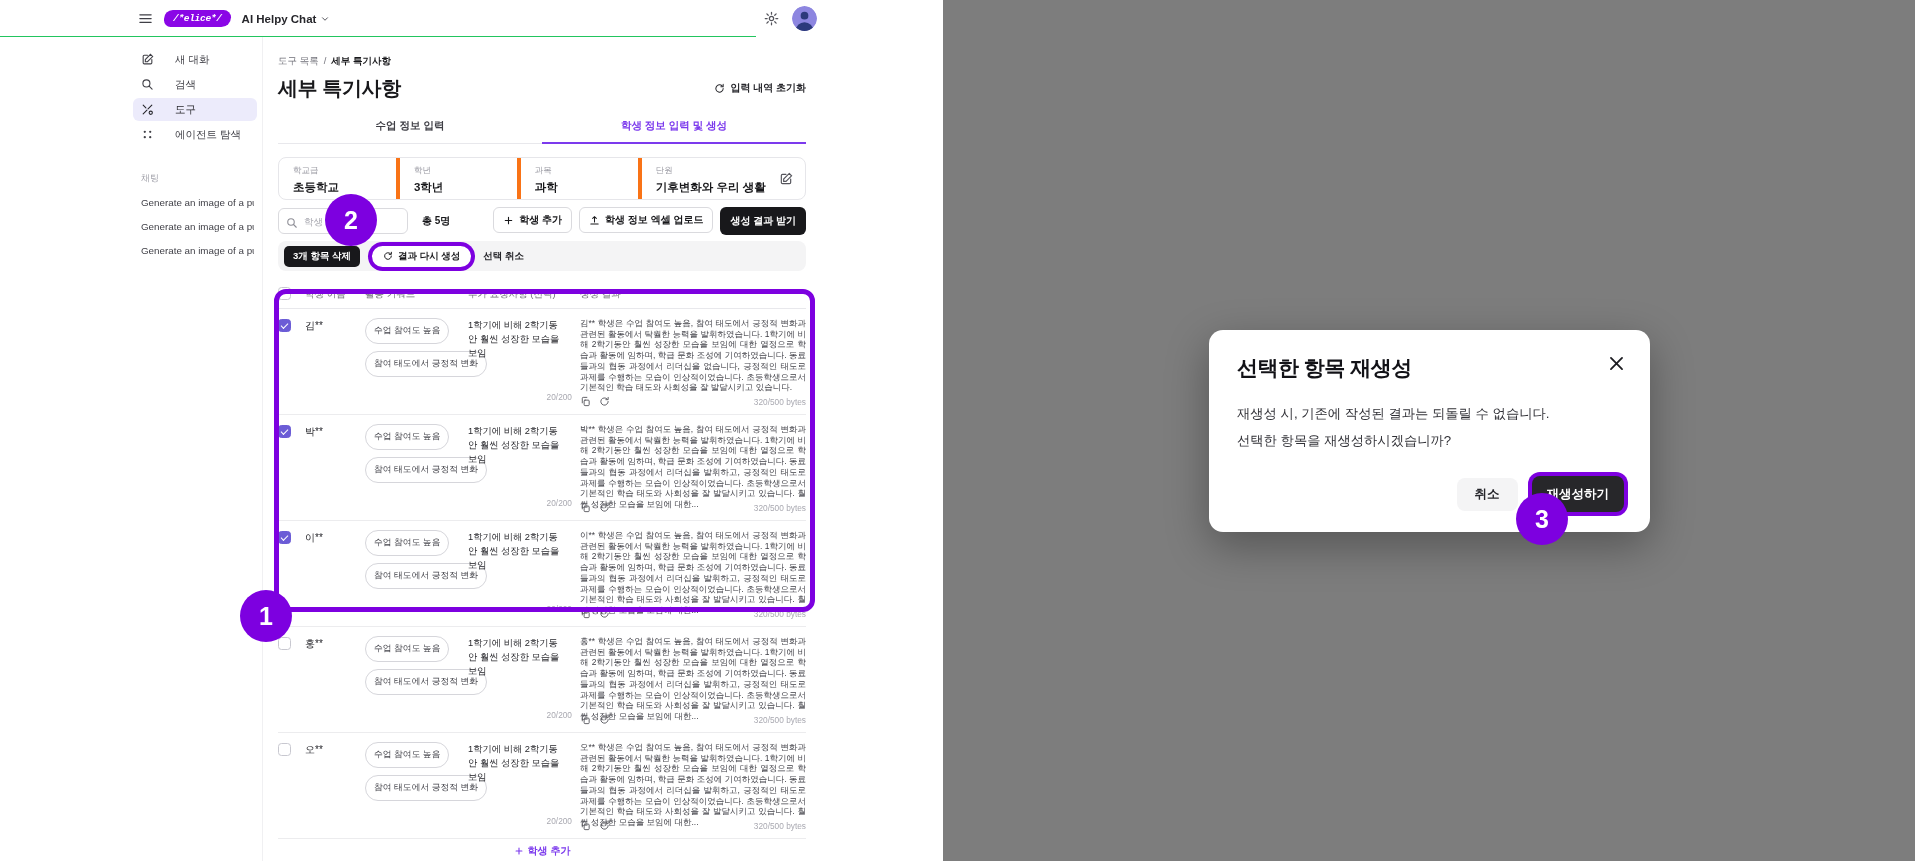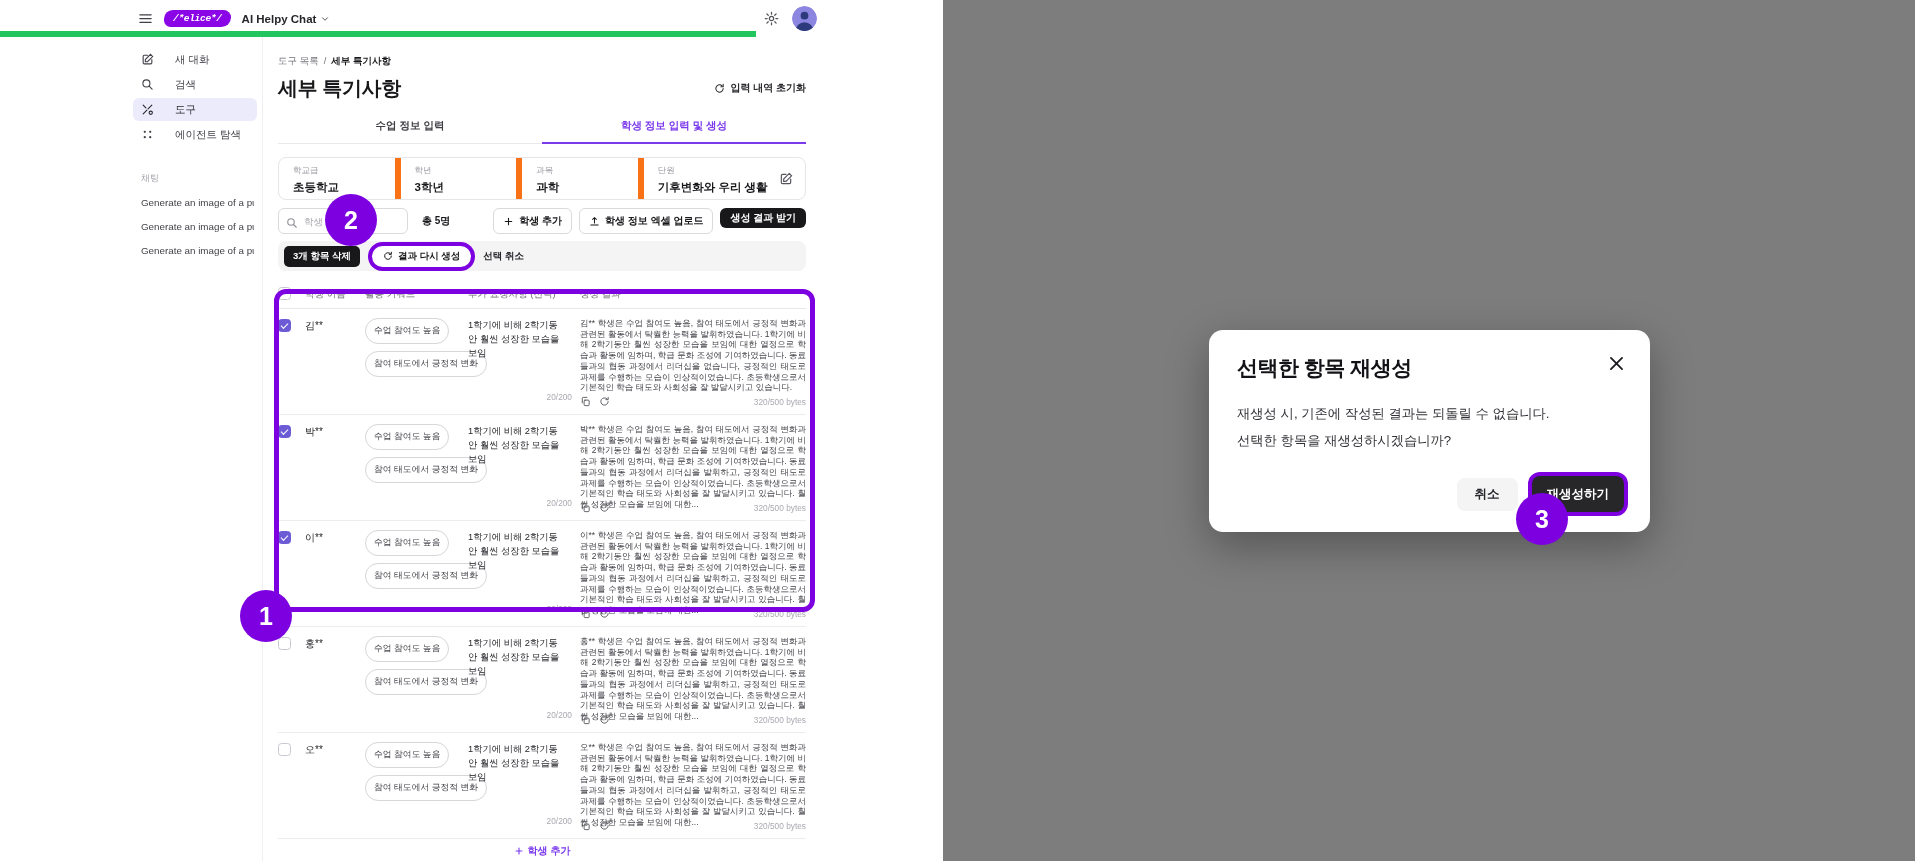--- a/index.html
+++ b/index.html
@@ -4,21 +4,21 @@
 <style>
   :root{
     --ann:#7d00e0; --accent:#7c3aed; --cbp:#6b5cd6; --dark:#18181b;
     --line:#e8e8ec; --muted:#9a9aa3;
   }
   *{margin:0;padding:0;box-sizing:border-box}
   body{font-family:"Liberation Sans",sans-serif;background:#fff;color:#18181b}
   .canvas{position:relative;width:1915px;height:861px;overflow:hidden;background:#fff}
 
   
-  .topbar{position:absolute;left:0;top:0;width:756px;height:37px;border-bottom:6px solid #22c55e;background:#fff;z-index:2}
+  .topbar{position:absolute;left:0;top:0;width:756px;height:37px;border-bottom:1px solid #22c55e;background:#fff;z-index:2}
   .tb-left{position:absolute;left:138px;top:0;height:37px;display:flex;align-items:center;gap:11px}
   .hamburger{width:15px;height:15px;color:#3f3f46;cursor:pointer}
   .logo{background:#8a06e6;color:#fff;border-radius:11px 9px 12px 8px;padding:3px 9px;font-family:"Liberation Mono",monospace;font-size:9.5px;font-weight:700;font-style:italic;letter-spacing:-0.3px}
   .app-title{display:flex;align-items:center;gap:4px;font-size:11.5px;font-weight:700;color:#26262b}
   .chev{width:10px;height:10px;color:#55555c}
   .tb-right{position:absolute;left:764px;top:0;height:37px;display:flex;align-items:center;gap:13px}
   .gear{width:15px;height:15px;color:#55555c}
   .avatar{width:25px;height:25px;border-radius:50%;overflow:hidden;display:block}
 
   
@@ -36,37 +36,37 @@
   .title-row{margin-top:6px;height:28px;display:flex;align-items:center}
   .page-title{font-size:20px;font-weight:800;letter-spacing:-0.4px}
   .reset-btn{margin-left:auto;display:flex;align-items:center;gap:5px;font-size:10px;font-weight:600;color:#26262b;cursor:pointer}
   .reset-btn svg{width:11px;height:11px}
 
   .tabs{margin-top:11px;display:flex;border-bottom:1px solid var(--line)}
   .tab{flex:1;text-align:center;font-size:10.5px;font-weight:600;color:#3f3f46;padding:6px 0 9px;cursor:pointer}
   .tab.active{color:var(--accent);border-bottom:2px solid var(--accent);margin-bottom:-1px}
 
   .panel{margin-top:13px;height:43px;border:1px solid #e6e6ea;border-radius:8px;display:flex;align-items:stretch;position:relative}
-  .fld{flex:1;padding:7px 0 0 14px;border-left:6px solid #f97316}
+  .fld{flex:1;padding:7px 0 0 14px;border-left:4px solid #f97316}
   .fld:first-child{border-left:none}
   .fld.wide{flex:1.45}
   .fld .lab{font-size:8.5px;color:var(--muted);margin-bottom:3px}
   .fld .val{font-size:11.5px;font-weight:700;color:#18181b}
   .panel-edit{position:absolute;right:12px;top:14px;width:14px;height:14px;color:#55555c;cursor:pointer}
 
   .toolbar{margin-top:8px;height:26px;display:flex;align-items:center}
   .search{position:relative;width:130px;height:26px}
   .search input{width:100%;height:26px;border:1px solid #dadade;border-radius:6px;padding:0 8px 0 25px;font-size:9.5px;color:#3f3f46;outline:none;font-family:inherit}
   .search input::placeholder{color:#a6a6ae}
   .search .sic{position:absolute;left:8px;top:7px;width:12px;height:12px;color:#8e8e96}
   .total{margin-left:14px;font-size:10px;font-weight:700}
   .tb-group{margin-left:auto;display:flex;gap:7px}
   .obtn{display:flex;align-items:center;gap:5px;border:1px solid #dadade;border-radius:6px;height:26px;padding:0 9px;font-size:10px;font-weight:600;background:#fff;color:#18181b;cursor:pointer;font-family:inherit}
   .obtn svg{width:11px;height:11px}
-  .dbtn{display:flex;align-items:center;border:none;border-radius:6px;height:20px;padding:0 10px;font-size:10px;font-weight:600;background:var(--dark);color:#fff;cursor:pointer;font-family:inherit}
+  .dbtn{display:flex;align-items:center;border:none;border-radius:6px;height:28px;padding:0 10px;font-size:10px;font-weight:600;background:var(--dark);color:#fff;cursor:pointer;font-family:inherit}
 
   .selbar{margin-top:7px;height:30px;background:#f4f4f5;border-radius:8px;display:flex;align-items:center;gap:12px;padding:0 6px}
   .del-btn{background:var(--dark);color:#fff;border:none;border-radius:5px;height:21px;padding:0 9px;font-size:9.5px;font-weight:600;cursor:pointer;font-family:inherit}
   .regen-btn{display:flex;align-items:center;gap:5px;background:#fff;border:none;border-radius:999px;height:21px;padding:0 11px;font-size:9.5px;font-weight:600;color:#18181b;box-shadow:0 0 0 4px var(--ann);cursor:pointer;font-family:inherit}
   .regen-btn svg{width:10px;height:10px}
   .cancel-sel{font-size:9.5px;font-weight:600;color:#26262b;background:none;border:none;cursor:pointer;font-family:inherit}
 
   .grid{display:grid;grid-template-columns:27px 60px 103px 112px 226px}
   .thead{margin-top:10px;height:28px;align-items:center;border-bottom:1px solid var(--line);font-size:9.5px;color:#6f6f78}
   .row{position:relative;height:106px;border-bottom:1px solid #ececee;padding-top:9px}

